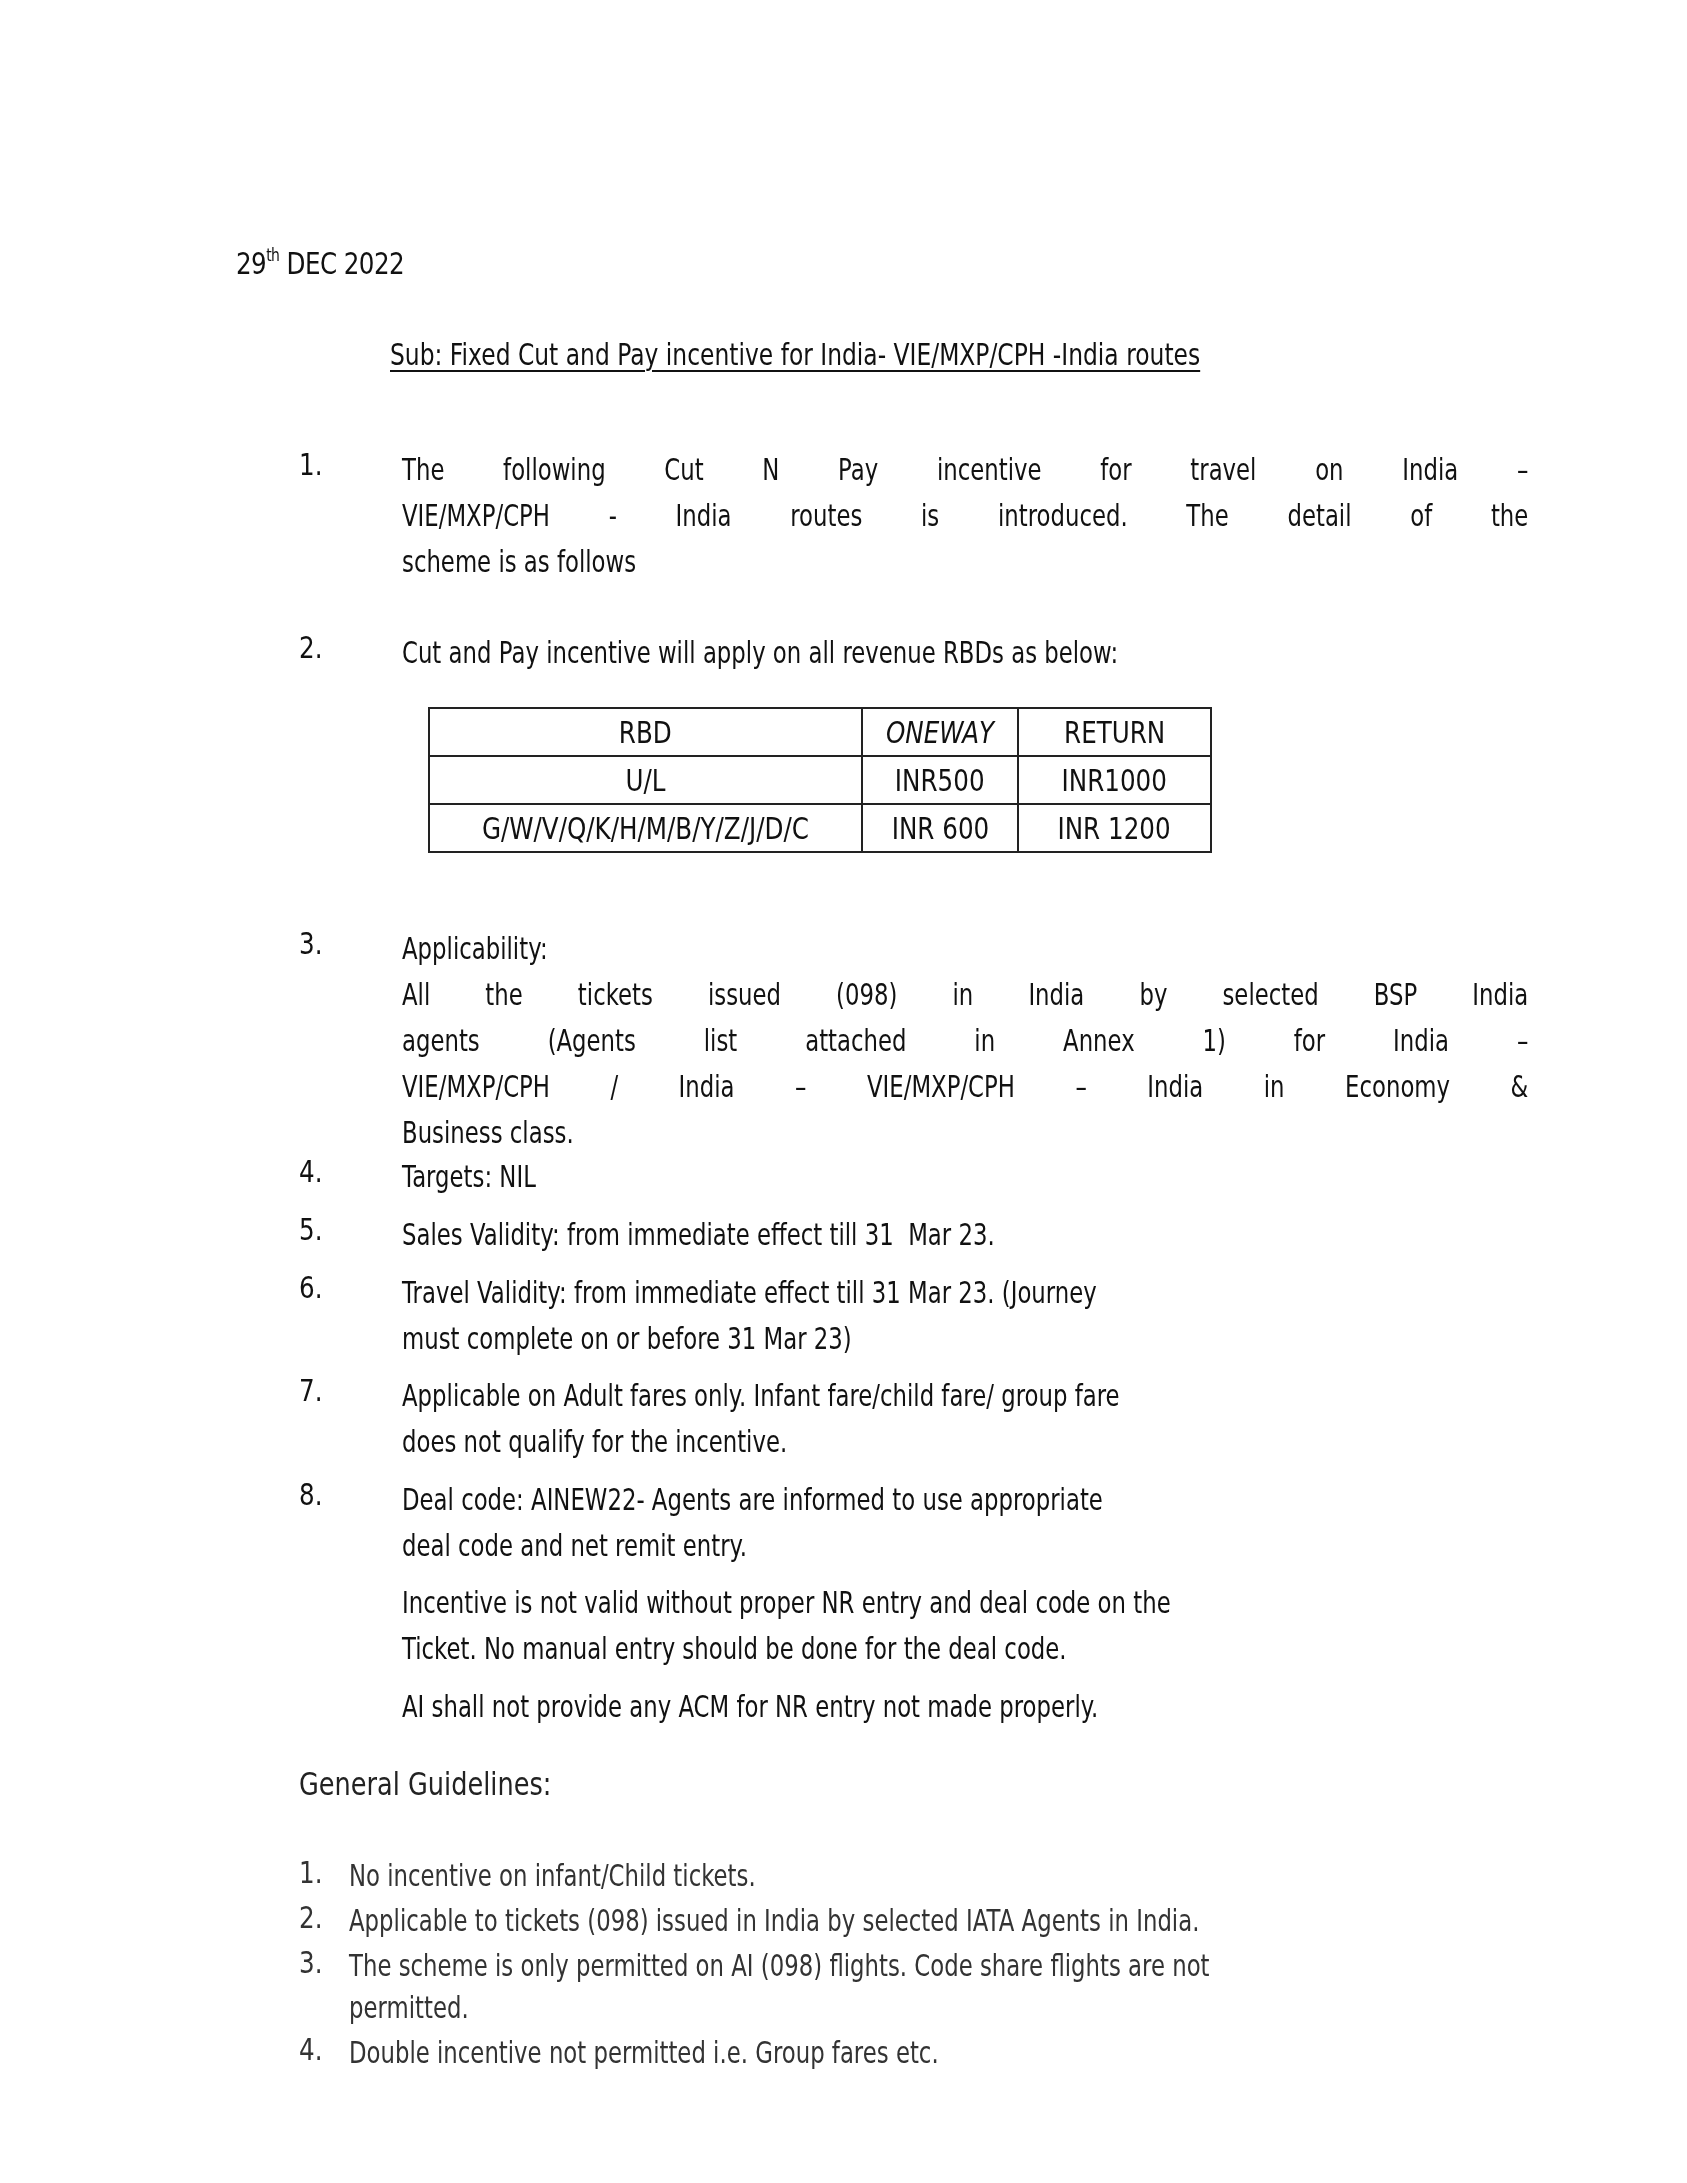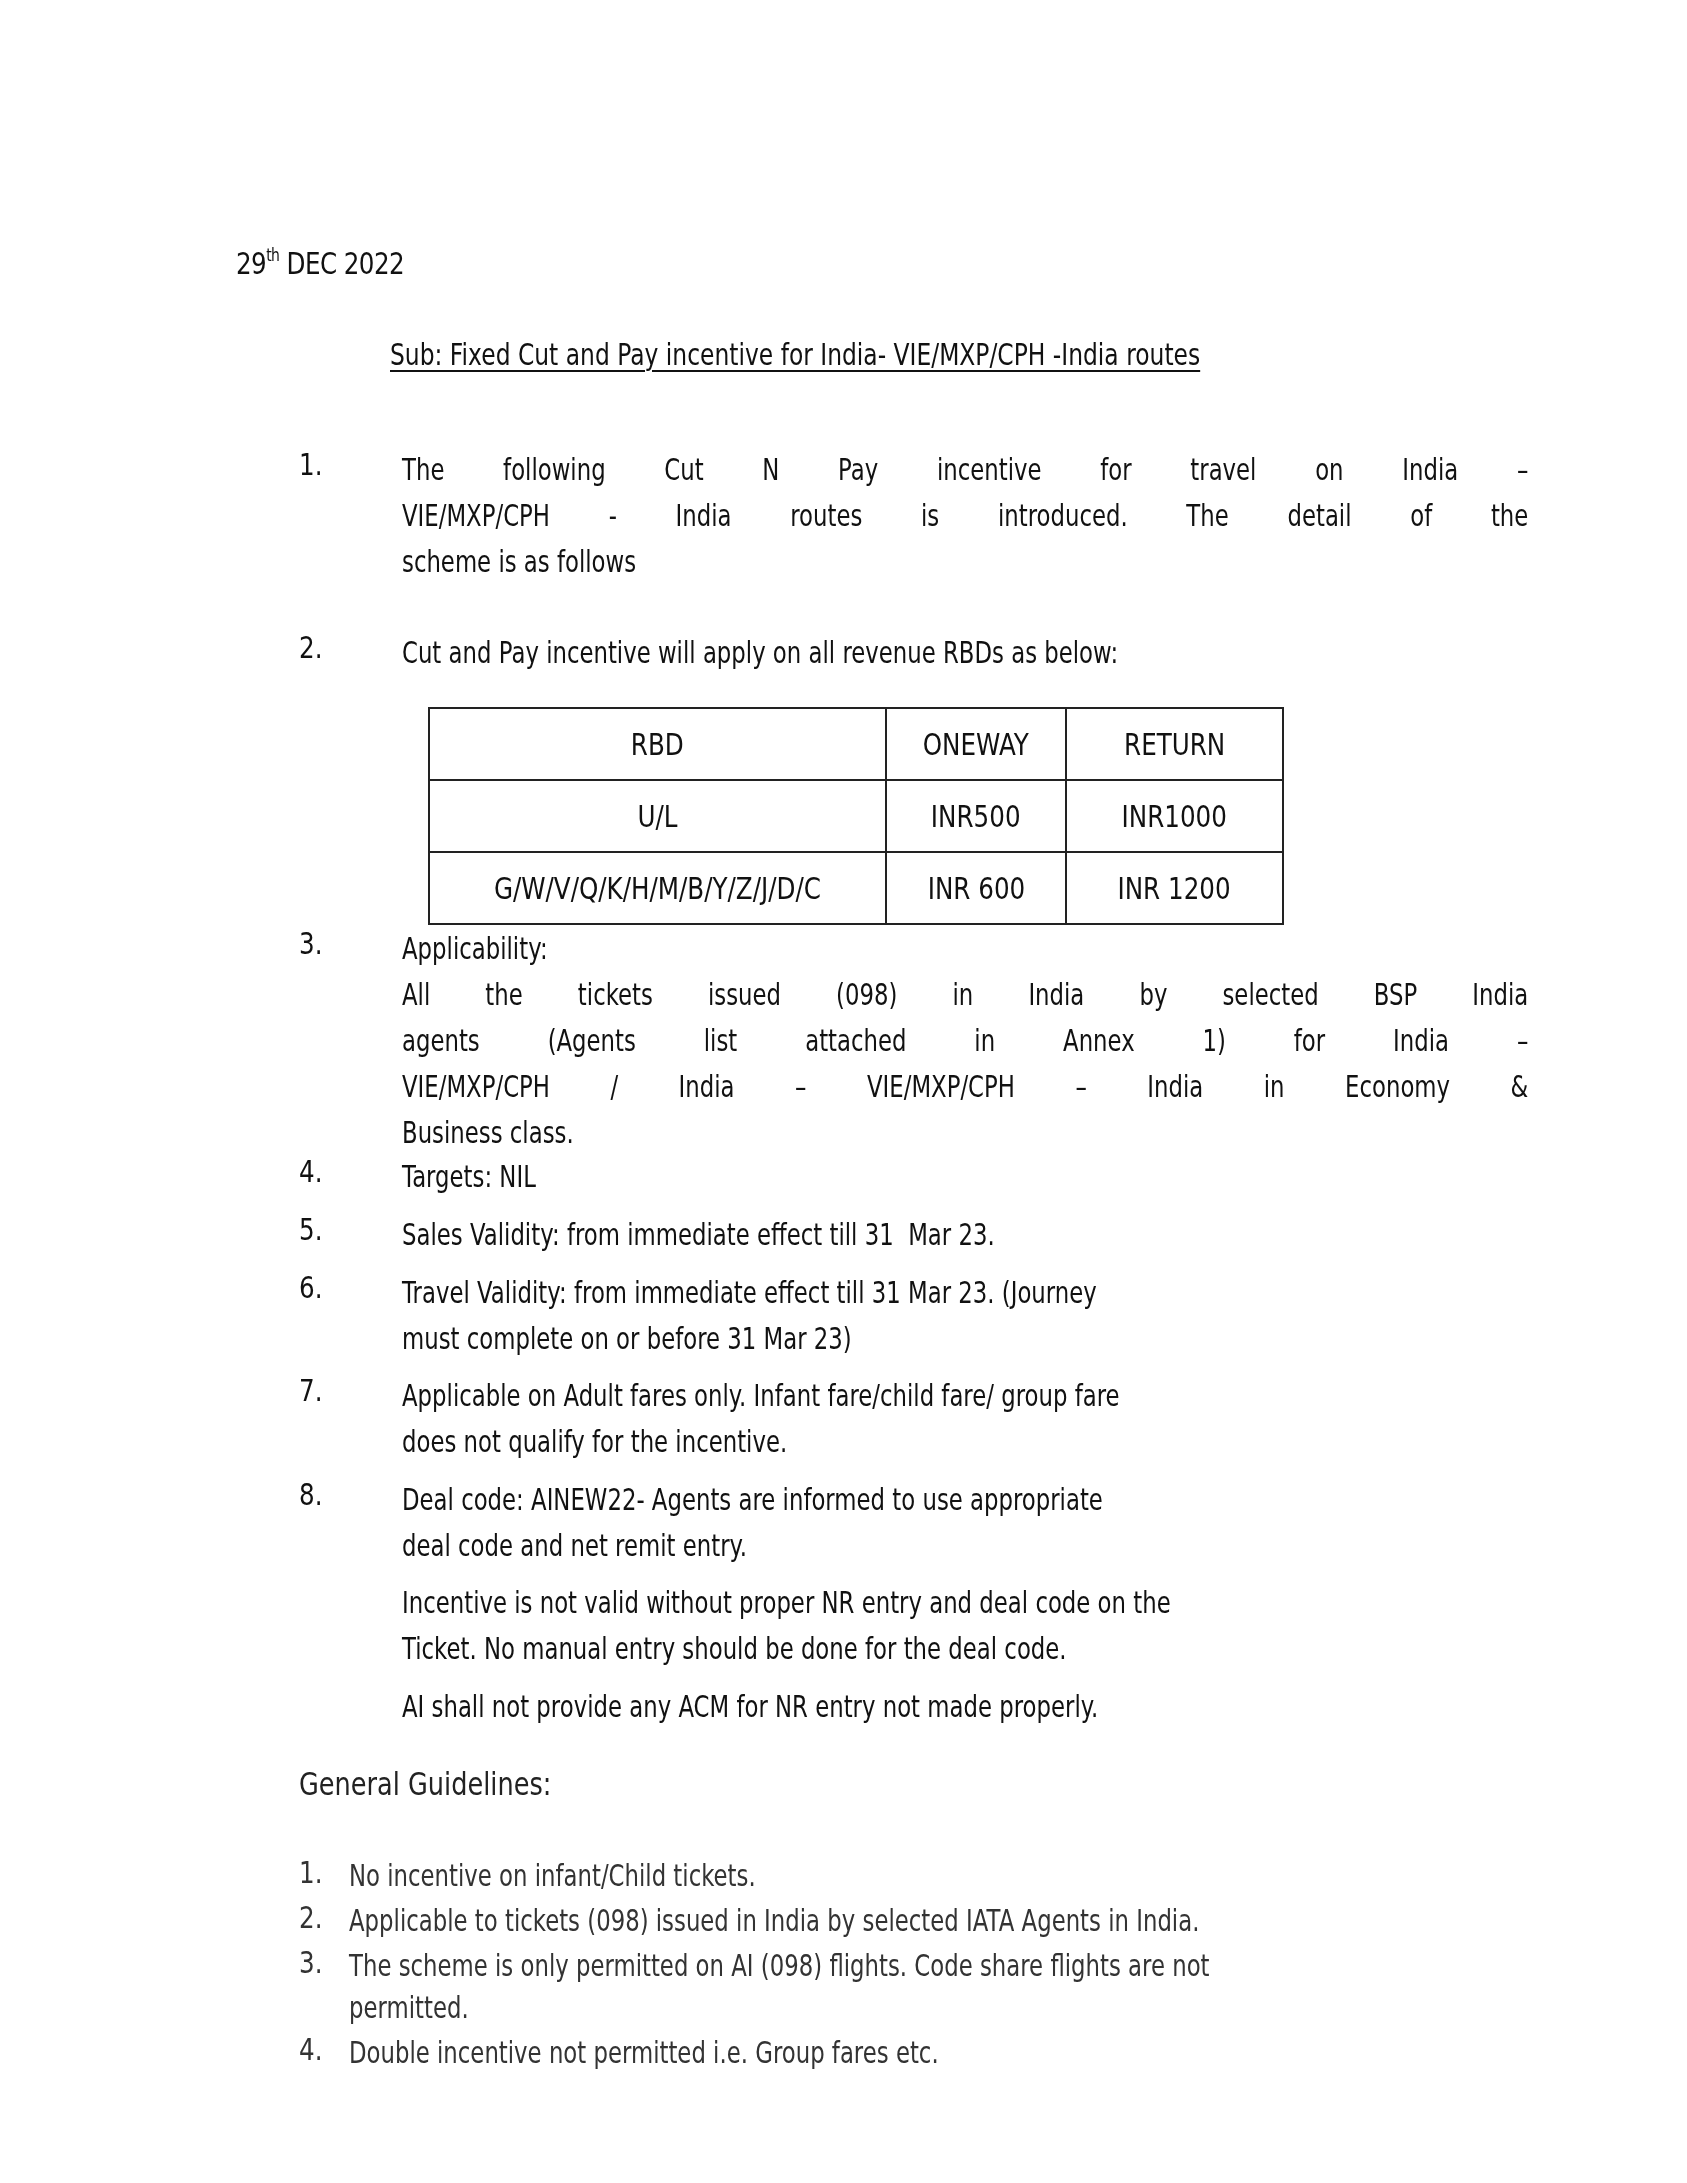--- a/index.html
+++ b/index.html
@@ -16,23 +16,23 @@
   .subject { position: absolute; left: 390px; top: 337px; font-size: 30px; white-space: nowrap; text-decoration: underline; text-decoration-thickness: 2px; text-underline-offset: 5.3px; transform: scaleX(0.78); transform-origin: left top; }
 
   .item { position: absolute; left: 299px; font-size: 30px; white-space: nowrap; }
   .num { position: absolute; left: 0; top: 0; transform: scaleX(0.82); transform-origin: left top; }
   .body { position: absolute; left: 103px; top: 0; width: 1178px; transform-origin: left top; }
   .line { display: block; height: 46px; line-height: 46px; white-space: nowrap; }
   .just { text-align: justify; text-align-last: justify; width: 1482px; transform: scaleX(0.76); transform-origin: left top; }
   .nj { transform: scaleX(0.76); transform-origin: left top; }
 
   table.rbd { position: absolute; left: 428px; top: 707px; border-collapse: collapse; font-size: 30px; }
-  table.rbd td { border: 2px solid #222; height: 38px; padding: 16px; text-align: center; white-space: nowrap; }
+  table.rbd td { border: 2px solid #222; height: 38px; padding: 4px; text-align: center; white-space: nowrap; }
   table.rbd td span { display: inline-block; transform: scaleX(0.82); }
-  .c1 { width: 423px; } .c2 { width: 146px; } .c3 { width: 183px; }
+  .c1 { width: 423px; } .c2 { width: 146px; font-style: italic; } .c3 { width: 183px; }
 
   .gg-title { position: absolute; left: 299px; top: 1765px; font-size: 32px; color: #222; transform: scaleX(0.8); transform-origin: left top; white-space: nowrap; }
   .gg { position: absolute; left: 299px; font-size: 30px; color: #333; white-space: nowrap; }
   .gg .gnum { position: absolute; left: 0; top: 0; transform: scaleX(0.82); transform-origin: left top; }
   .gg .gtext { position: absolute; left: 50px; top: 0; transform: scaleX(0.76); transform-origin: left top; }
   .gg .line { height: 42px; line-height: 42px; }
 </style>
 </head>
 <body>
 

